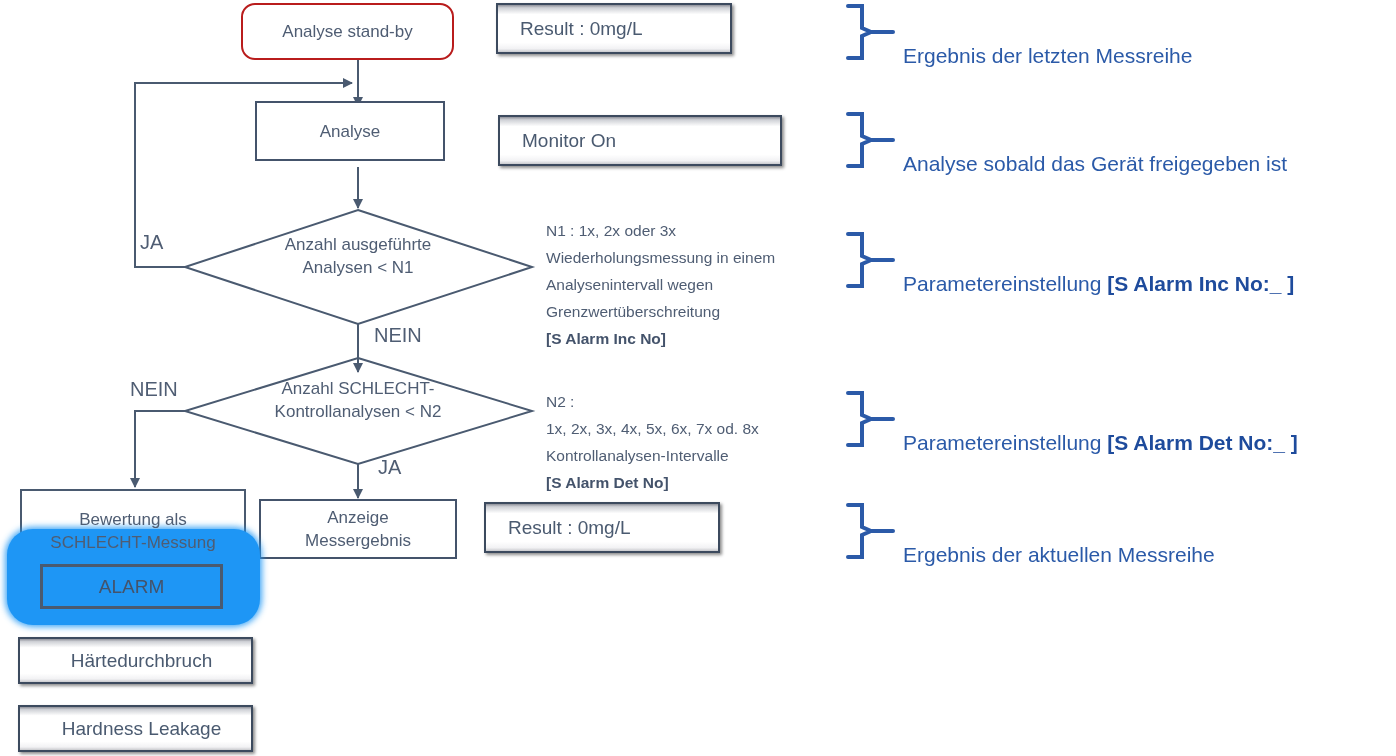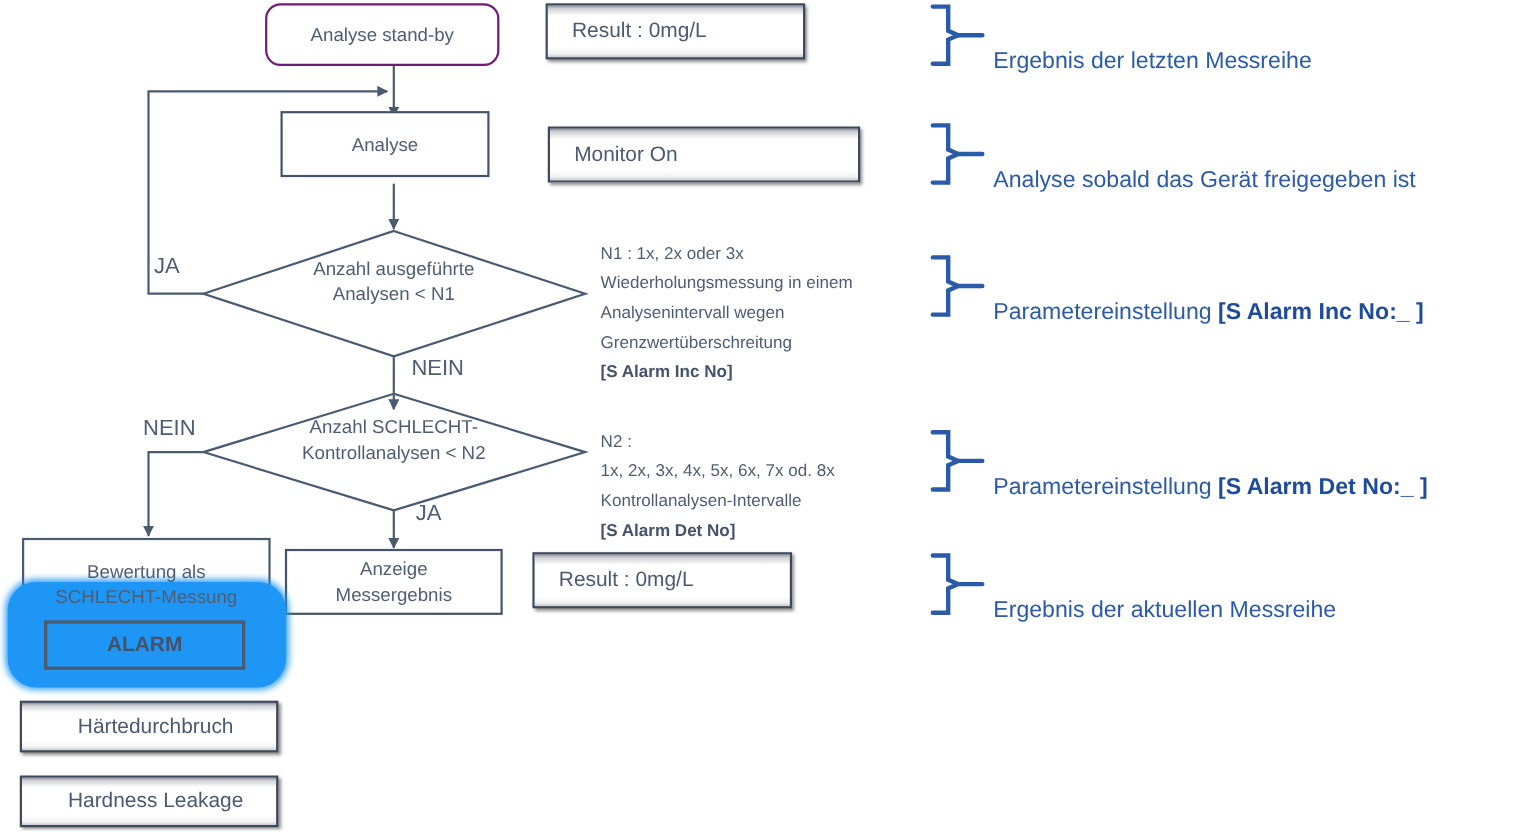--- a/index.html
+++ b/index.html
@@ -31,21 +31,21 @@
     font-size: 17px;
     line-height: 23px;
     text-align: center;
     white-space: pre-line;
     pointer-events: none;
   }
 
   
   .terminator {
     position: absolute;
-    border: 2px solid #701a75;
+    border: 2px solid #b91c1c;
     border-radius: 14px;
     background: #ffffff;
     display: flex;
     align-items: center;
     justify-content: center;
     box-sizing: border-box;
   }
   .proc-box {
     position: absolute;
     border: 2px solid #44536b;
@@ -111,21 +111,21 @@
 
   .alarm-inner {
     position: absolute;
     border: 3px solid #4a5a70;
     box-sizing: border-box;
     display: flex;
     align-items: center;
     justify-content: center;
     color: #44536b;
     font-size: 19px;
-    font-weight: bold;
+    font-weight: normal;
     background: transparent;
   }
   .outer-eval-box {
     position: absolute;
     border: 2px solid #4a5a70;
     box-sizing: border-box;
     background: transparent;
   }
 </style>
 </head>

